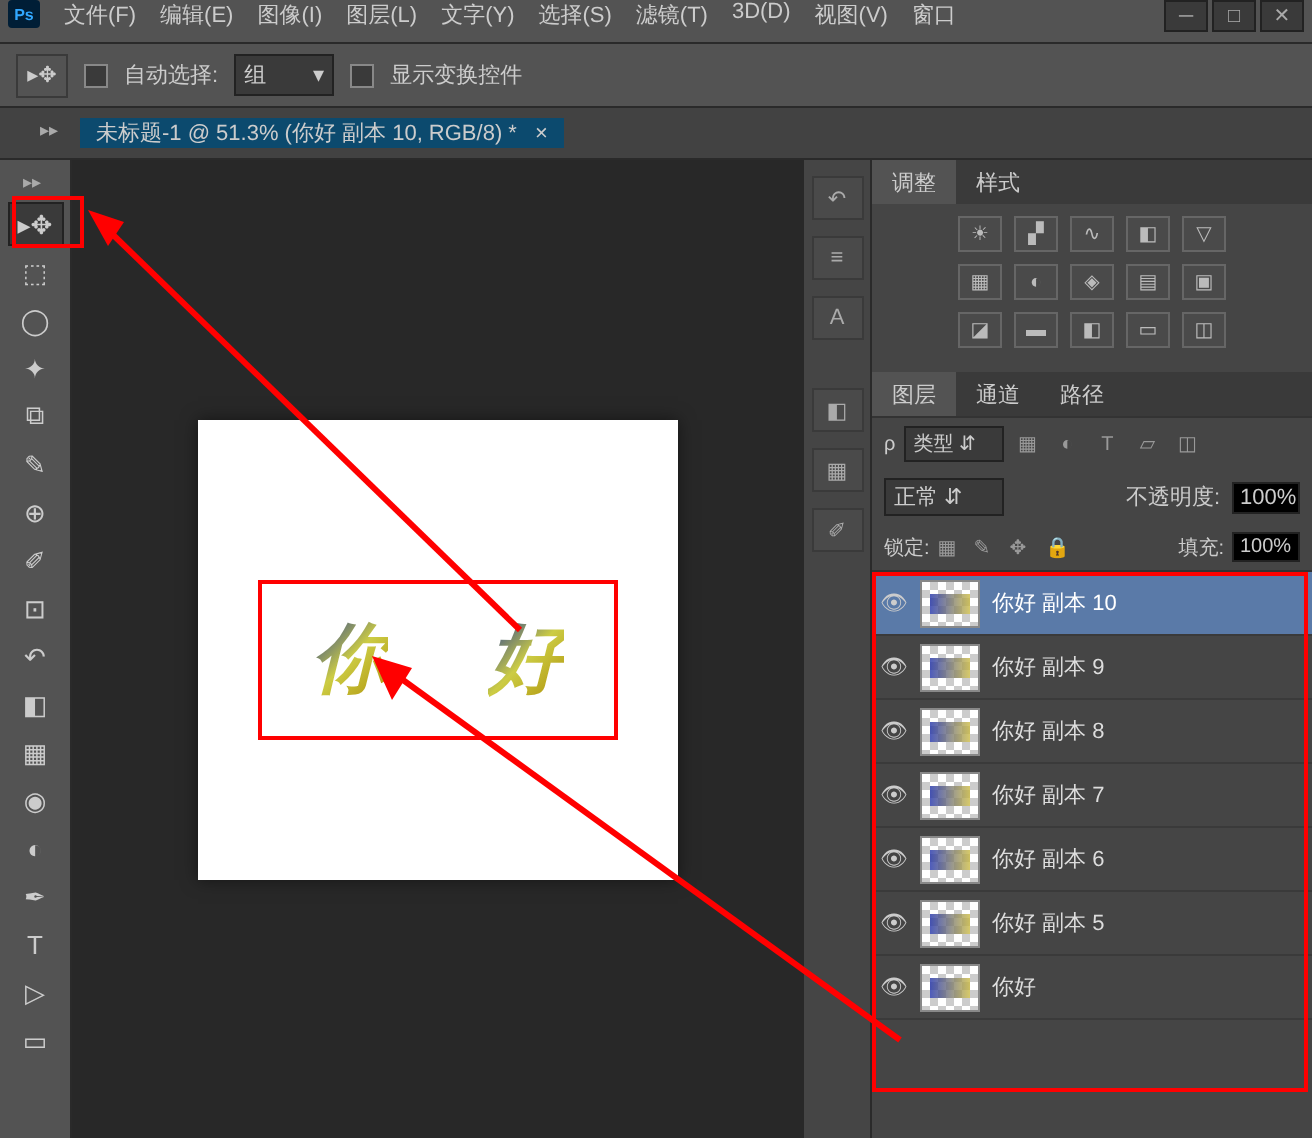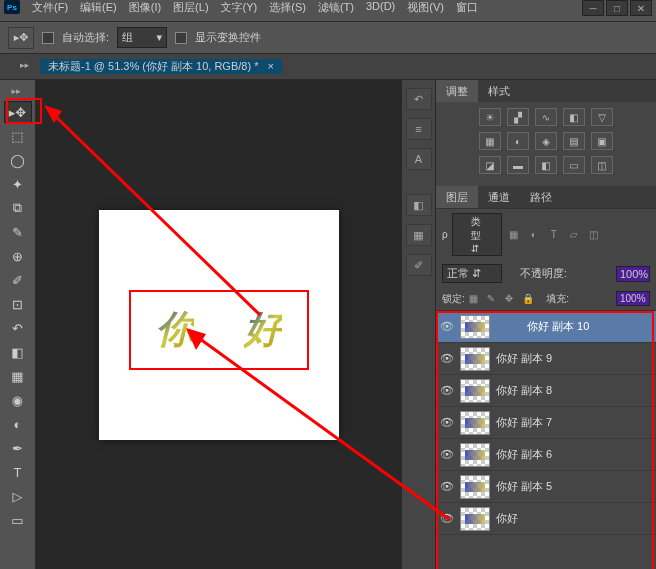--- a/index.html
+++ b/index.html
@@ -41,39 +41,39 @@
 .panel-tabs { display: flex; background: #3a3a3a; height: 22px; }
 .ptab { color: #ccc; font-size: 11px; padding: 4px 10px; cursor: pointer; }
 .ptab.active { background: #535353; }
 
 .adjust-panel { padding: 6px 8px; }
 .adjust-title { color: #ccc; font-size: 11px; margin-bottom: 8px; }
 .adjust-row { display: flex; gap: 6px; margin-bottom: 6px; justify-content: center; }
 .adj-icon { width: 22px; height: 18px; border: 1px solid #666; background: #4a4a4a; color: #bbb; font-size: 10px; display: flex; align-items: center; justify-content: center; }
 
 .layer-filters { display: flex; align-items: center; padding: 4px 6px; gap: 4px; background: #454545; border-top: 1px solid #333; }
-.lf-drop { background: #3a3a3a; border: 1px solid #222; color: #ccc; font-size: 10px; padding: 1px 18px; width: 50px; }
+.lf-drop { background: #3a3a3a; border: 1px solid #222; color: #ccc; font-size: 10px; padding: 1px 4px; width: 50px; }
 .lf-icon { width: 16px; height: 14px; color: #999; font-size: 10px; display: flex; align-items: center; justify-content: center; }
 
 .layer-blend { display: flex; align-items: center; padding: 4px 6px; gap: 6px; background: #454545; font-size: 11px; color: #ccc; }
 .blend-drop { background: #3a3a3a; border: 1px solid #222; color: #ccc; padding: 1px 4px; width: 60px; }
 .opacity-label { margin-left: auto; }
-.opacity-val { background: #4c1d95; border: 1px solid #222; padding: 1px 3px; width: 34px; margin-left: 43px; }
+.opacity-val { background: #000000; border: 1px solid #222; padding: 1px 3px; width: 34px; }
 
 .layer-lock { display: flex; align-items: center; padding: 4px 6px; gap: 4px; font-size: 10px; color: #ccc; background: #454545; }
 .lock-icon { width: 14px; height: 12px; color: #999; }
 
 .layers-list { flex: 1; overflow-y: auto; background: #454545; border-top: 1px solid #333; position: relative; }
 .layer-row { display: flex; align-items: center; height: 32px; border-bottom: 1px solid #3a3a3a; padding: 0 4px; gap: 6px; }
 .layer-row.selected { background: #5a7aa8; }
 .vis-eye { width: 14px; color: #ccc; font-size: 11px; cursor: pointer; }
 .layer-thumb { width: 30px; height: 24px; background: repeating-conic-gradient(#ccc 0% 25%, #fff 0% 50%) 0 0/8px 8px; border: 1px solid #888; position: relative; }
 .layer-thumb::after { content: ''; position: absolute; left: 4px; top: 6px; width: 20px; height: 10px; background: linear-gradient(90deg, #2233aa, #ccbb44); opacity: 0.8; }
 .layer-name { color: #ddd; font-size: 11px; }
-.layer-row.selected .layer-name { color: #fff; margin-left: 31px; }
+.layer-row.selected .layer-name { color: #fff; }
 
 .red-box-layers { position: absolute; border: 2px solid red; left: 0; top: 0; width: 218px; height: 260px; pointer-events: none; }
 .red-box-tool { position: absolute; border: 2px solid red; left: 6px; top: 98px; width: 36px; height: 26px; pointer-events: none; z-index: 100; }
 
 .arrow { position: absolute; pointer-events: none; z-index: 99; }
 .arrow-line { stroke: red; stroke-width: 3; fill: none; }
 .arrow-head { fill: red; }
 </style>
 </head>
 <body>

